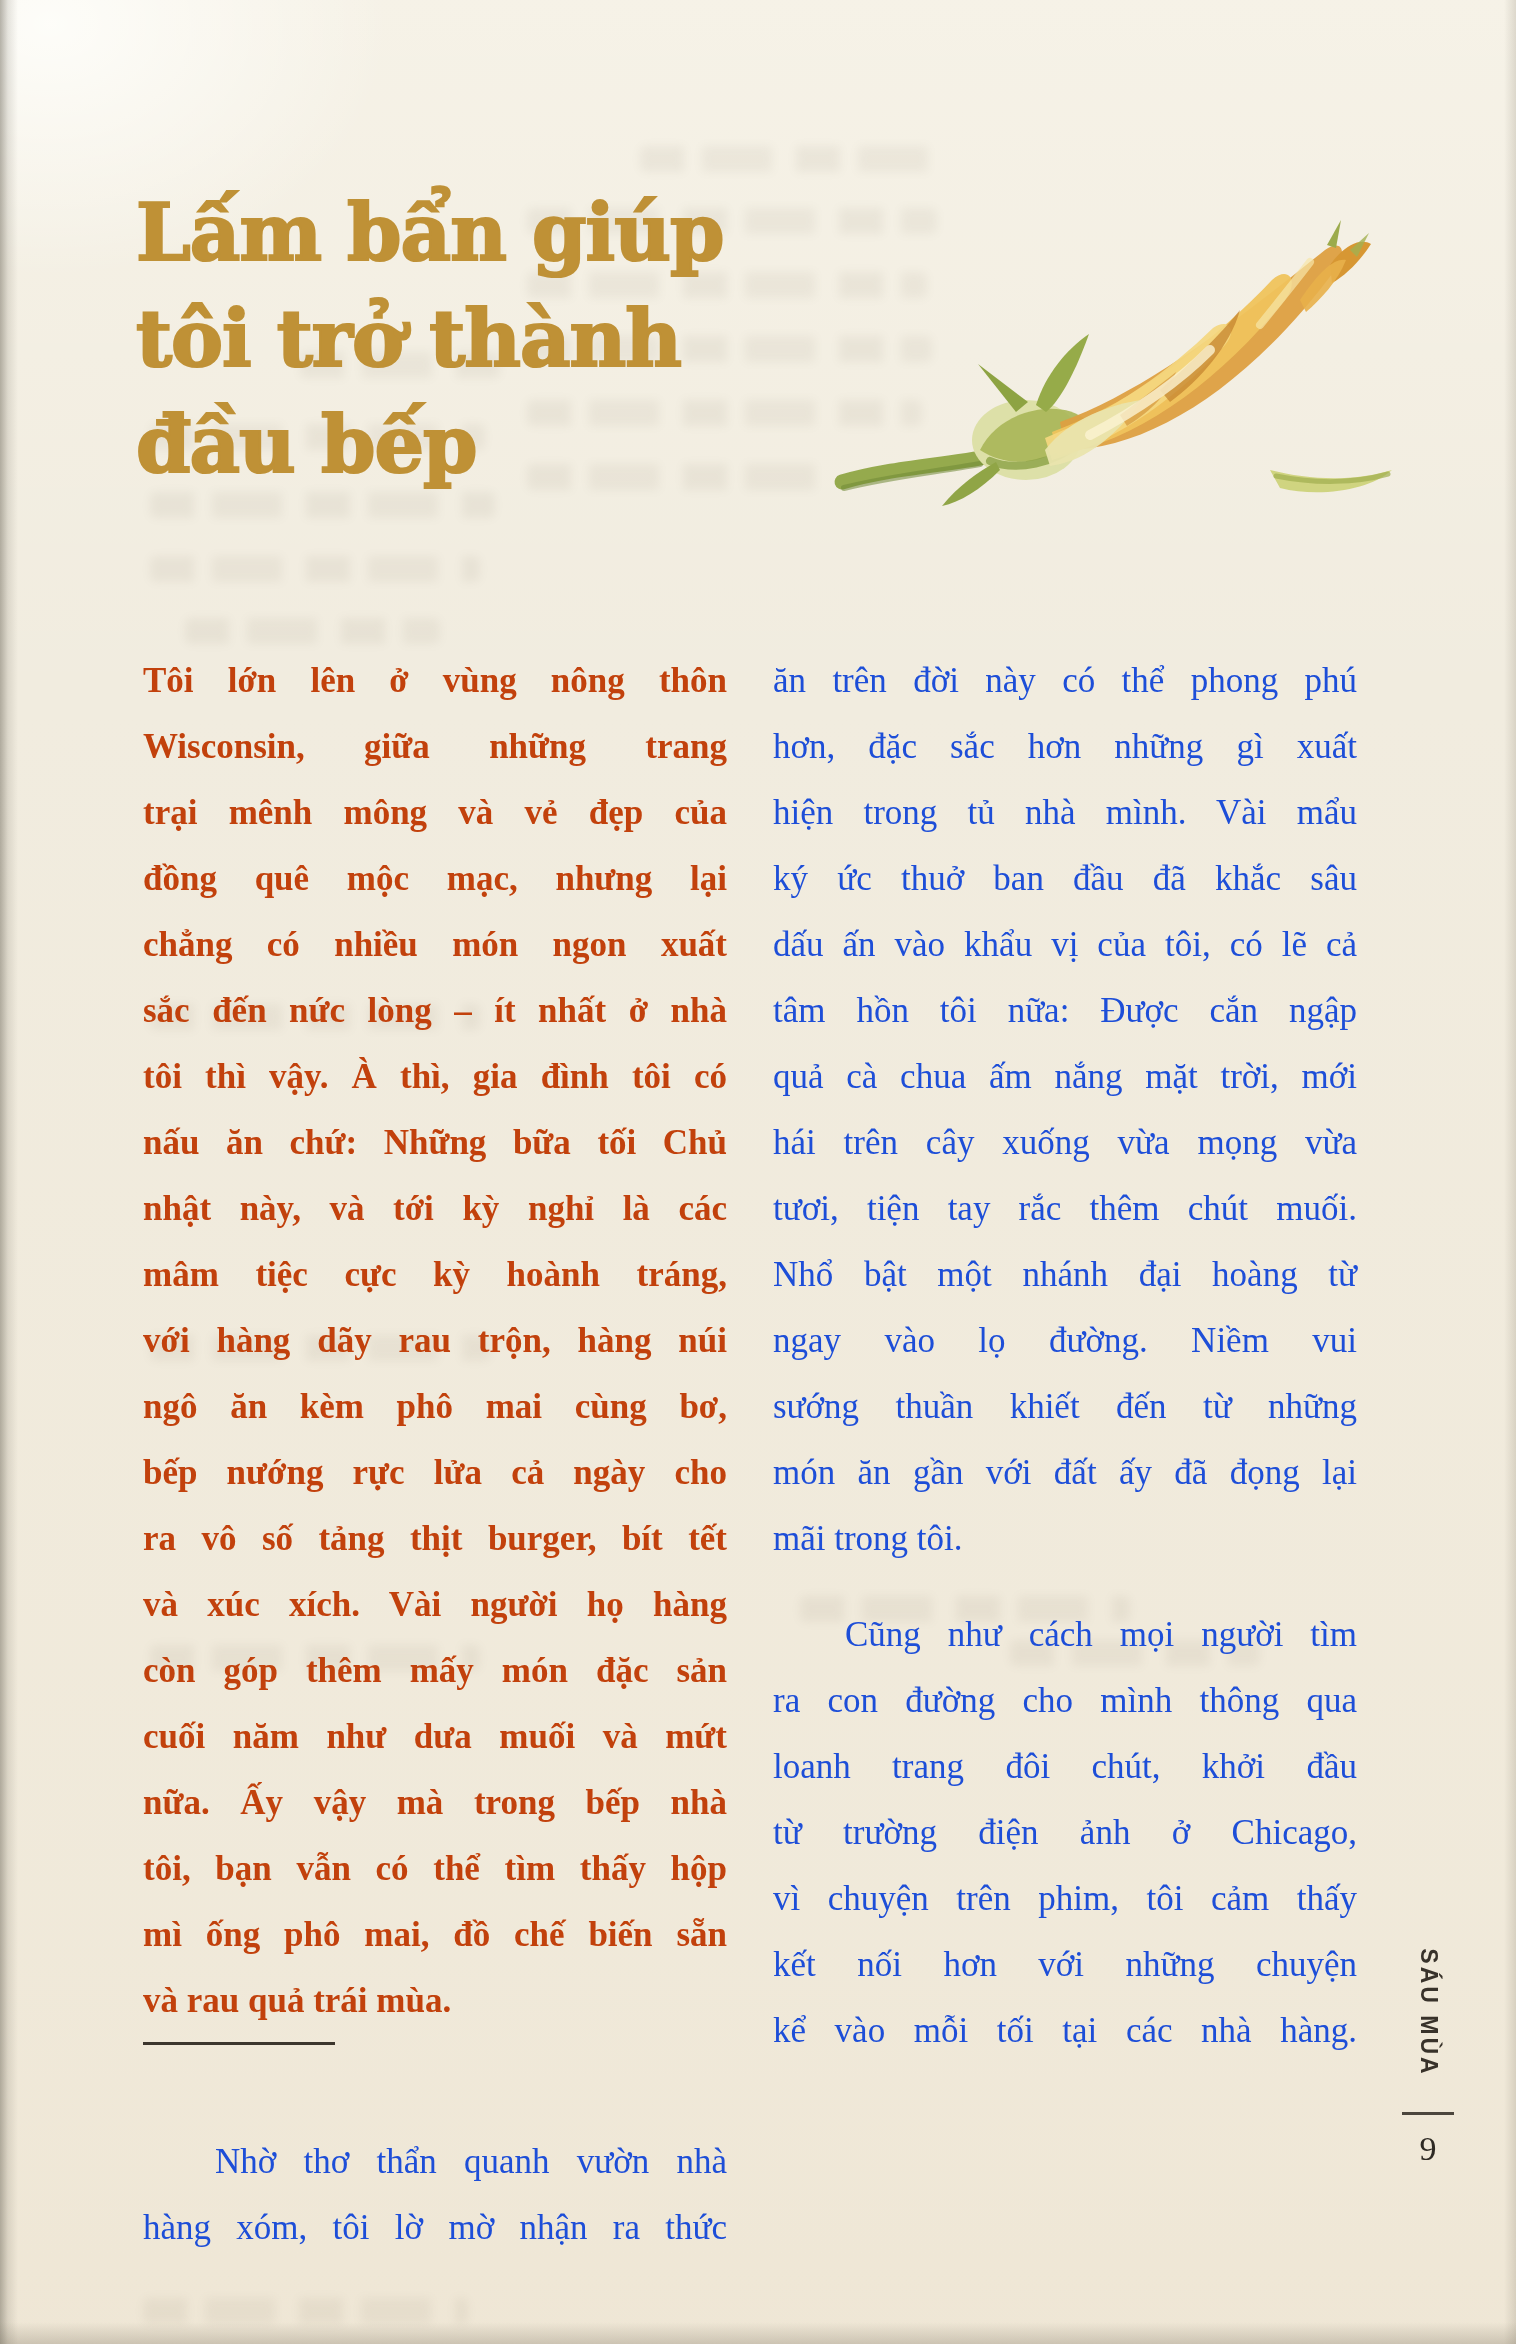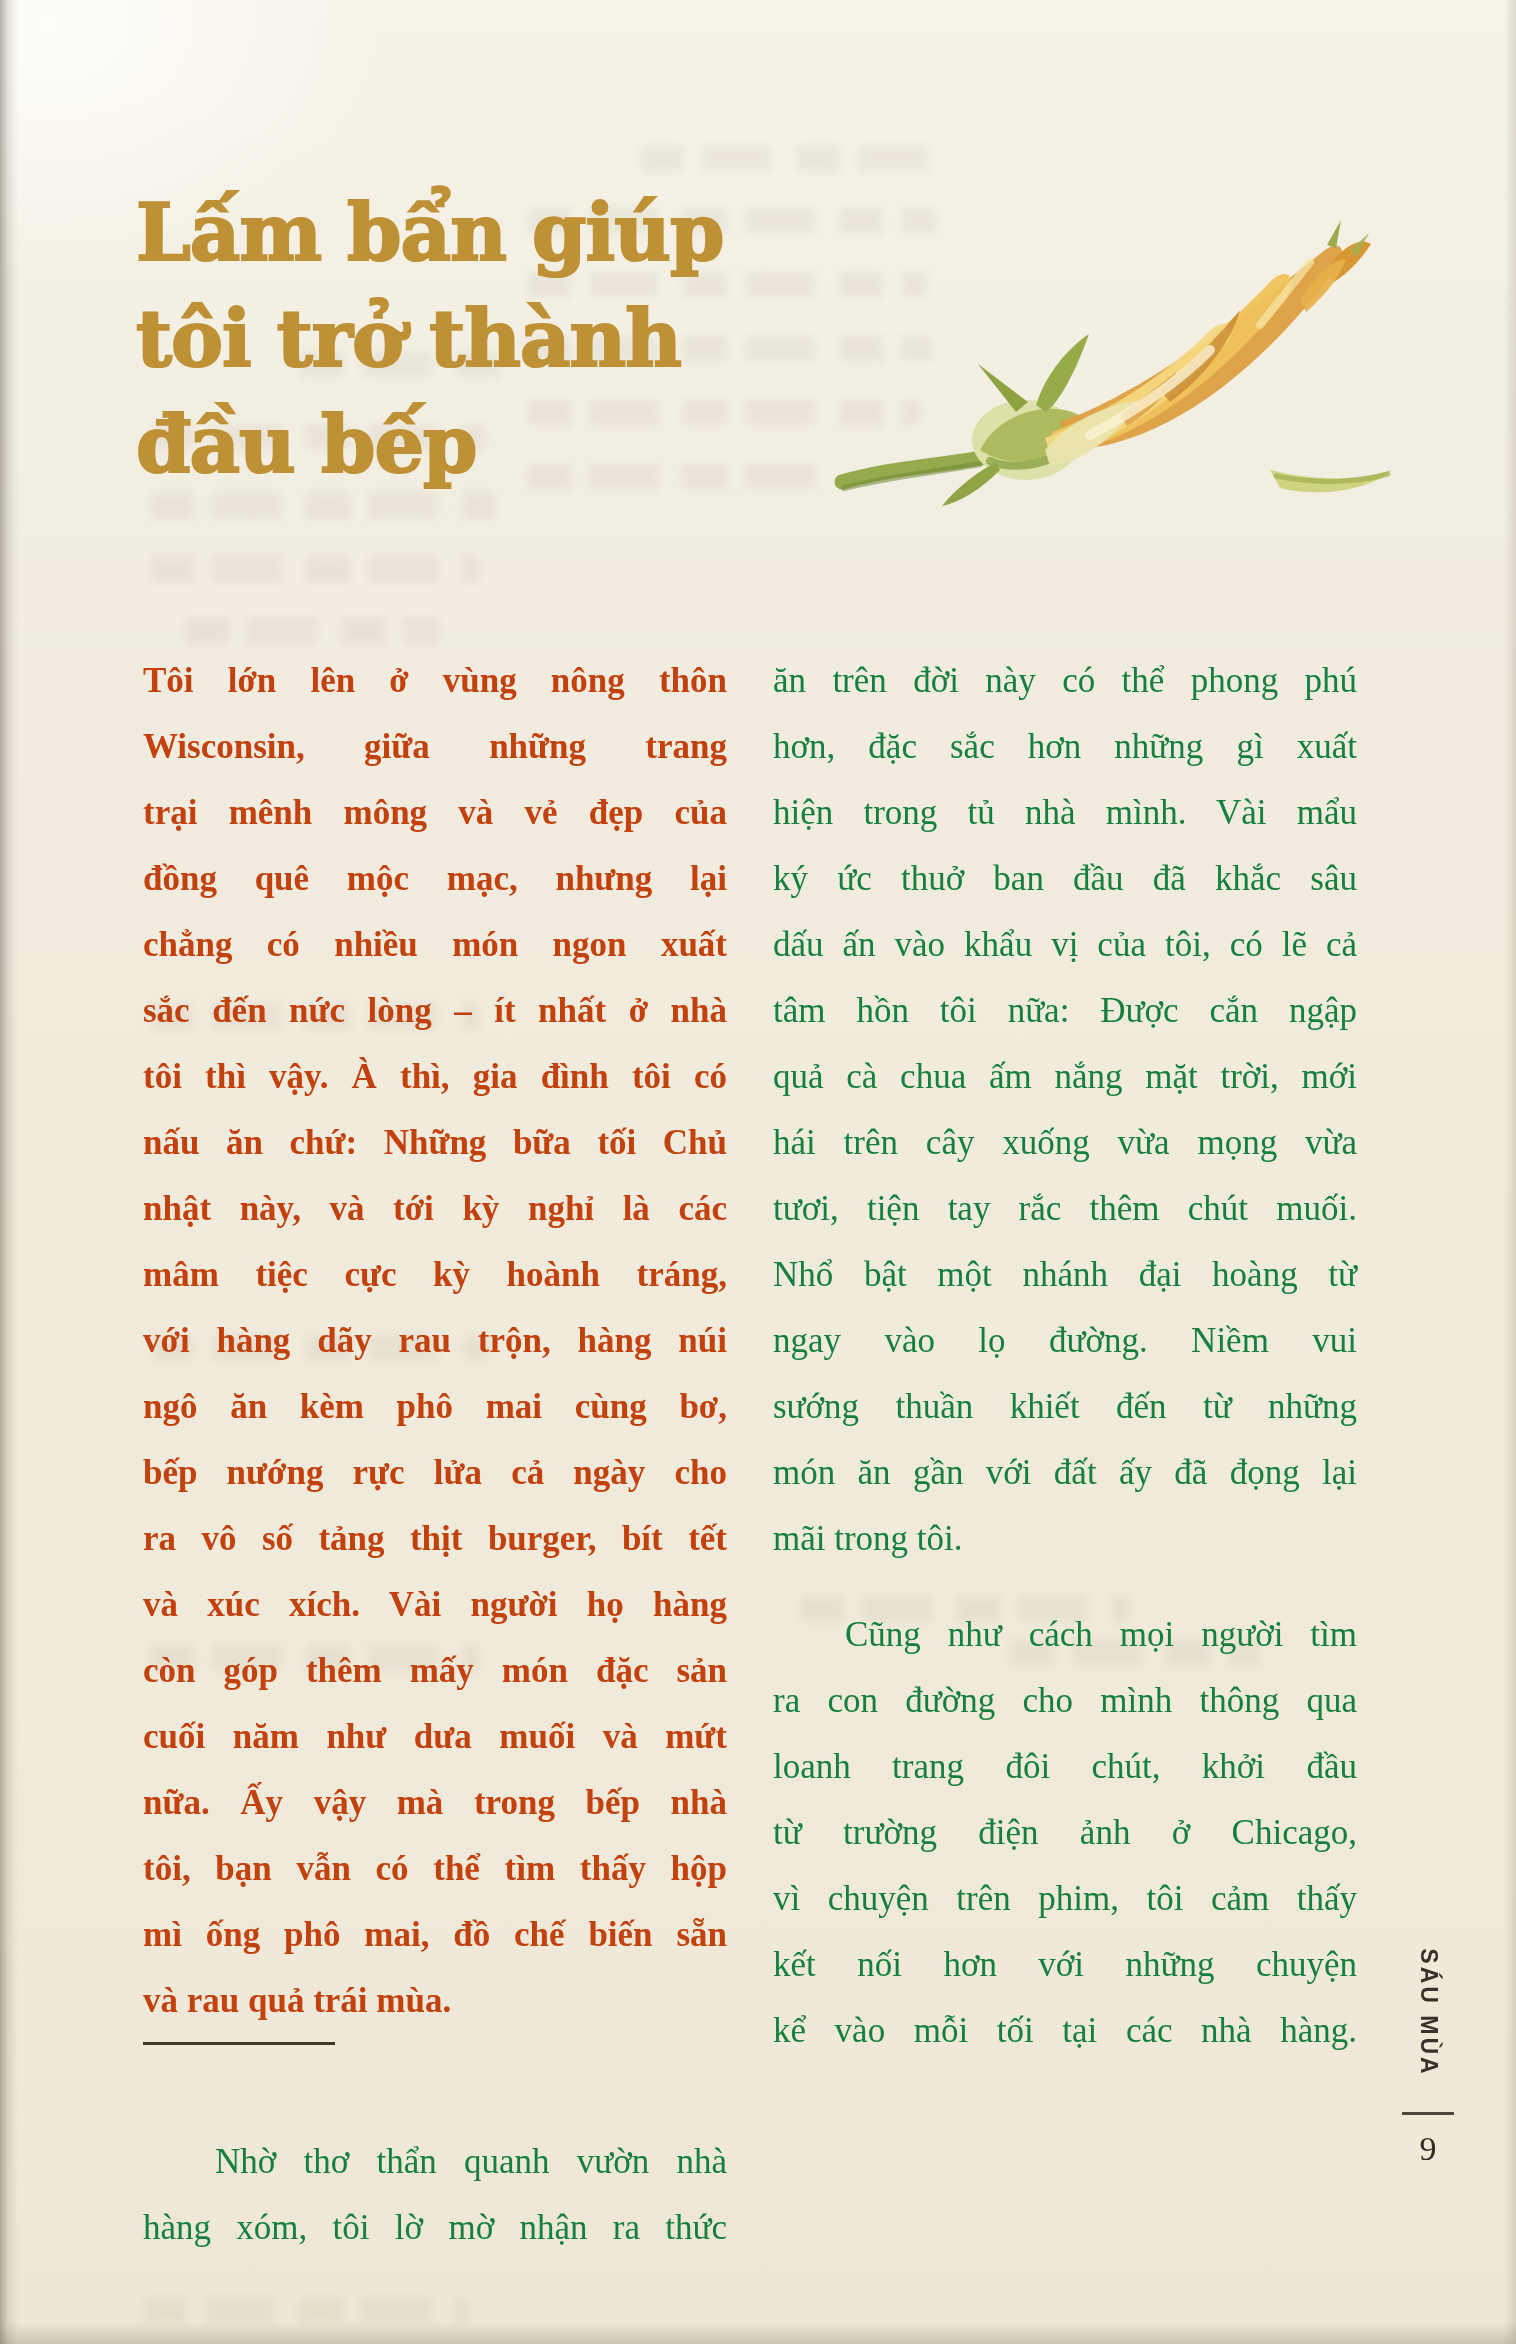--- a/index.html
+++ b/index.html
@@ -40,21 +40,21 @@
   .col{position:absolute;top:648px;width:584px;}
   .col-left{left:143px;}
   .col-right{left:773px;}
   .para .line{
     width:584px;height:66px;line-height:66px;
     font-size:35px;
     text-align:justify;text-align-last:justify;
     white-space:nowrap;overflow:visible;
   }
   .para.bold .line{font-weight:bold;color:#c2410c;}
-  .para.regular .line{font-weight:normal;color:#15803d;}
+  .para.regular .line{font-weight:normal;color:#1d4ed8;}
   .para.ends .line:last-child{text-align-last:left;}
   .para.indent .line:first-child{text-indent:72px;}
   .col-right .para.p2{margin-top:30px;}
 
   .footnote-divider{
     width:192px;height:3px;background:#3c362d;margin-top:8px;
   }
   .col-left .para.p2{margin-top:84px;}
 
   

